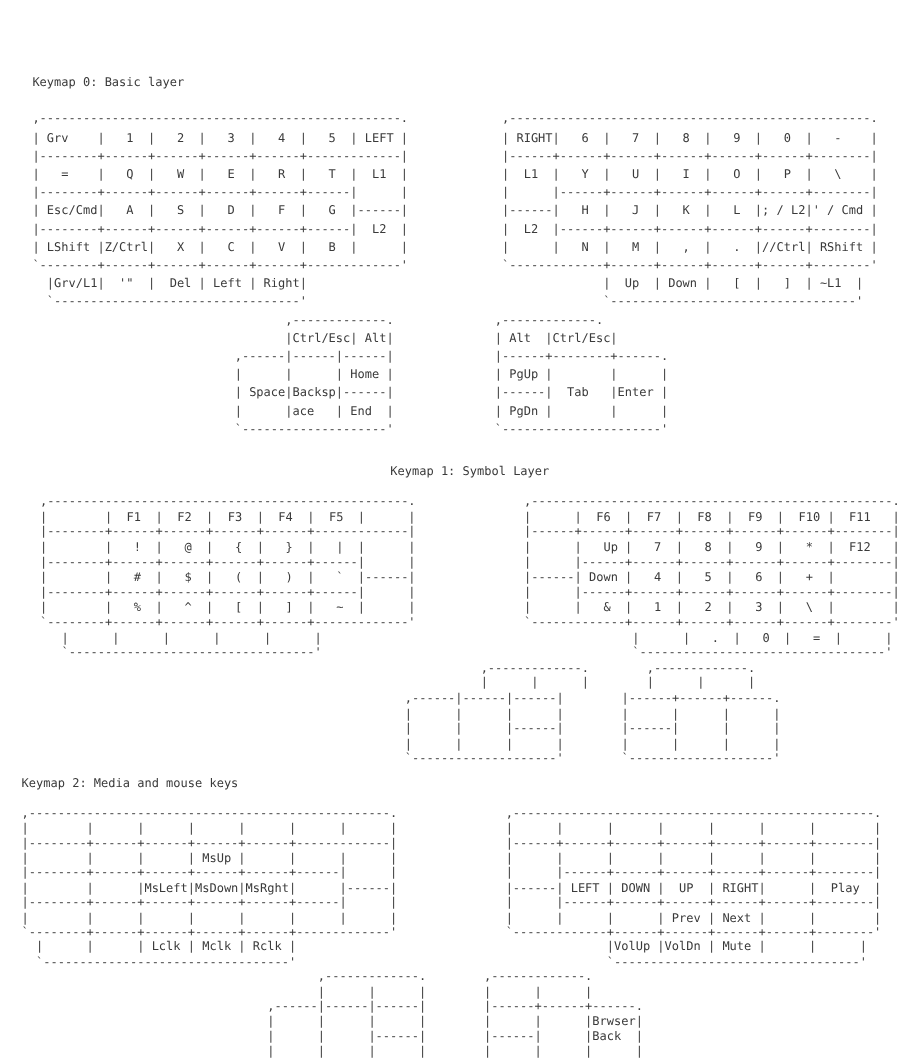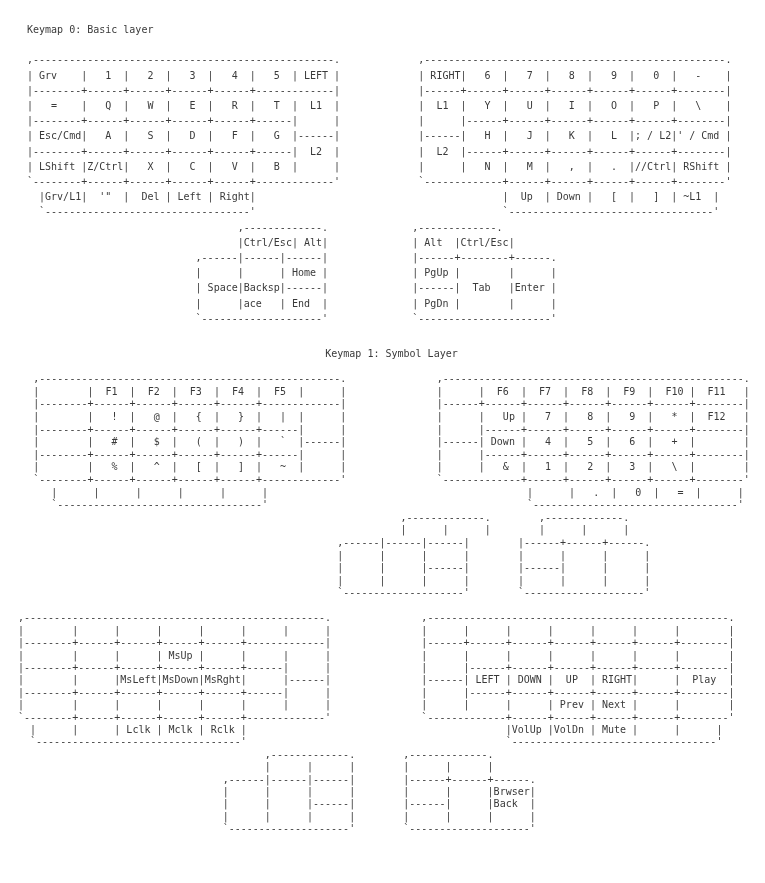--- a/index.html
+++ b/index.html
@@ -13,21 +13,21 @@
     overflow: hidden;
   }
   pre {
     margin: 0;
     font-family: "DejaVu Sans Mono", "Liberation Mono", monospace;
     font-size: 10px;
     color: #3a3a3a;
     white-space: pre;
   }
   
-  #sec0 pre { line-height: 15.2px; padding-left: 27px; }
+  #sec0 pre { line-height: 15.2px; padding-left: 27px; margin-top: 40px; }
   #sec0 .art { margin-top: 15.2px; }
   
   #sec1 { margin-top: 22px; text-align: center; }
   #sec1 pre { line-height: 12.6px; padding-left: 18px; }
   #sec1 .art { margin-top: 12.6px; }
   
   #sec2 { margin-top: 8px; }
   #sec2 pre { line-height: 12.4px; padding-left: 18px; }
   #sec2 .art { margin-top: 12.4px; }
 </style>
@@ -74,20 +74,21 @@
                                          ,-------------.        ,-------------.
                                          |      |      |        |      |      |
                                   ,------|------|------|        |------+------+------.
                                   |      |      |      |        |      |      |      |
                                   |      |      |------|        |------|      |      |
                                   |      |      |      |        |      |      |      |
                                   `--------------------'        `--------------------'</pre>
   </section>
 
   <section id="sec2">
+    <pre class="title">Keymap 2: Media and mouse keys</pre>
     <pre class="art">,--------------------------------------------------.               ,--------------------------------------------------.
 |        |      |      |      |      |      |      |               |      |      |      |      |      |      |        |
 |--------+------+------+------+------+-------------|               |------+------+------+------+------+------+--------|
 |        |      |      | MsUp |      |      |      |               |      |      |      |      |      |      |        |
 |--------+------+------+------+------+------|      |               |      |------+------+------+------+------+--------|
 |        |      |MsLeft|MsDown|MsRght|      |------|               |------| LEFT | DOWN |  UP  | RIGHT|      |  Play  |
 |--------+------+------+------+------+------|      |               |      |------+------+------+------+------+--------|
 |        |      |      |      |      |      |      |               |      |      |      | Prev | Next |      |        |
 `--------+------+------+------+------+-------------'               `-------------+------+------+------+------+--------'
   |      |      | Lclk | Mclk | Rclk |                                           |VolUp |VolDn | Mute |      |      |

